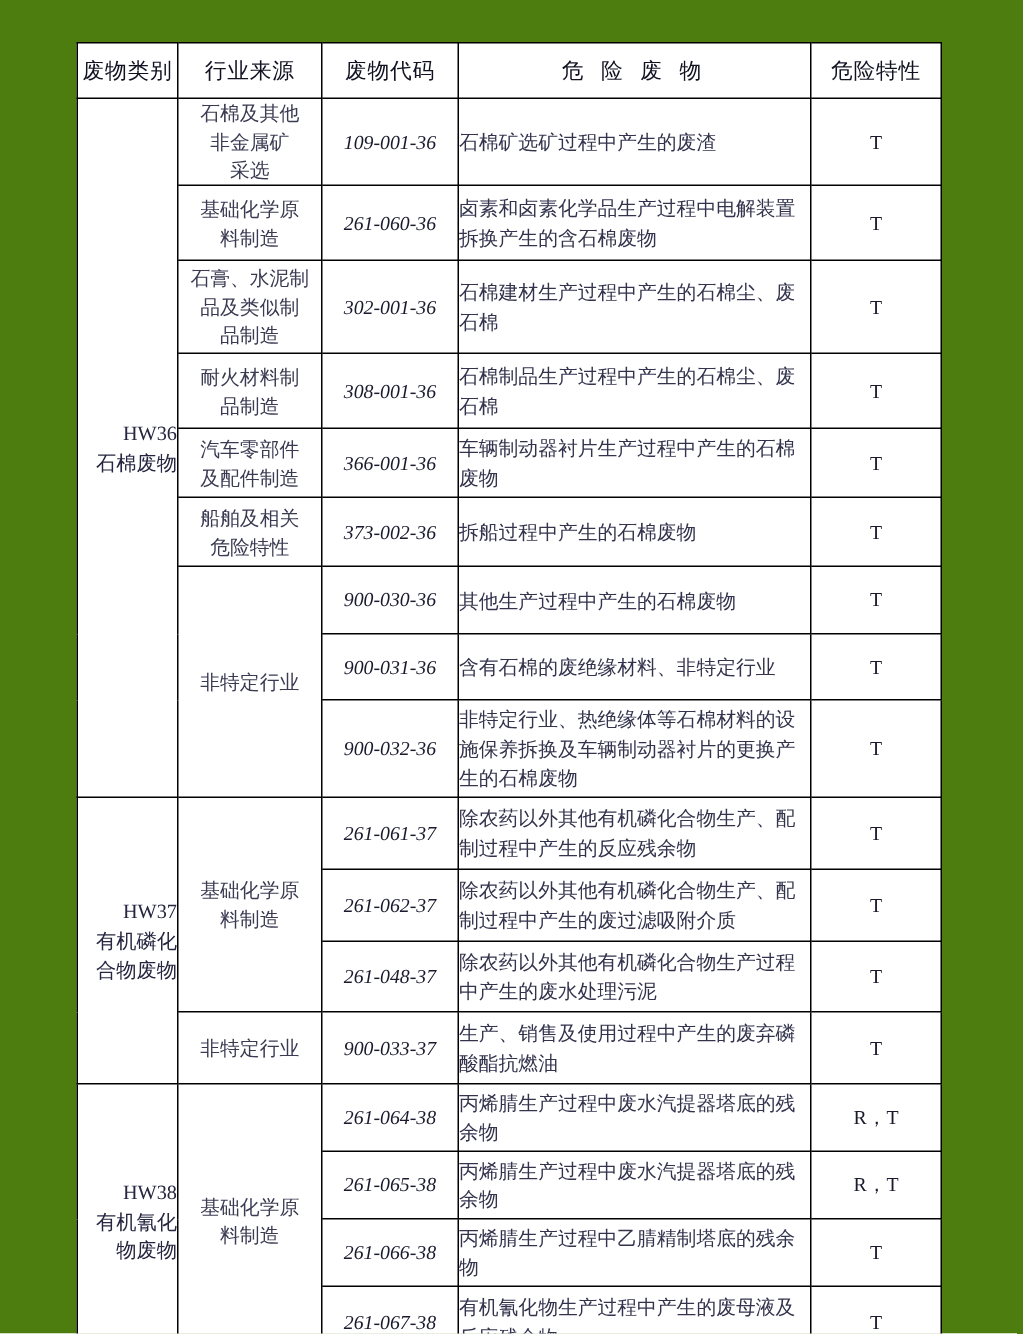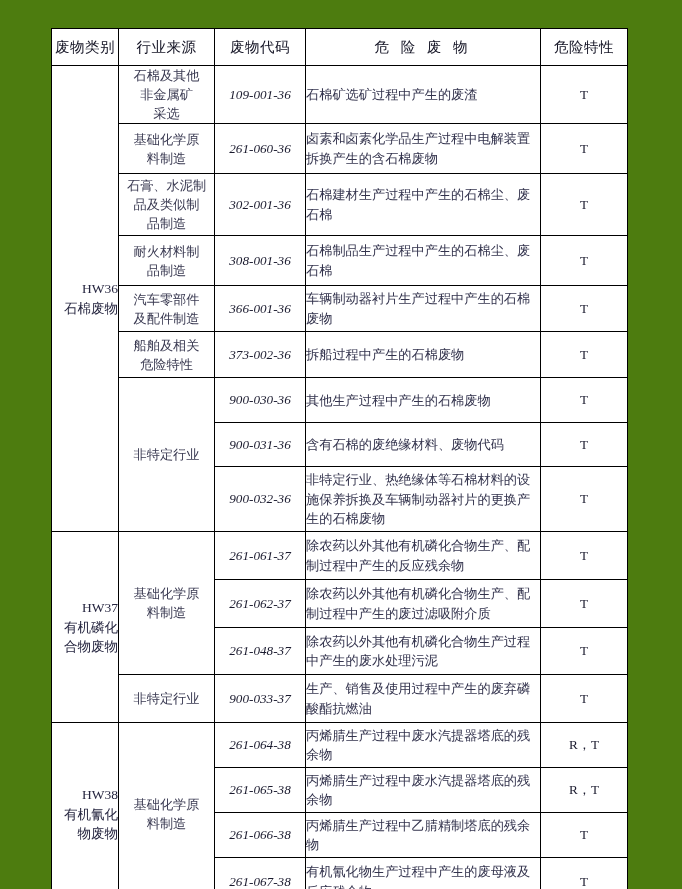--- a/index.html
+++ b/index.html
@@ -205,21 +205,21 @@
 
       <tr class="r-h7">
         <td class="ind-cell" rowspan="3">非特定行业</td>
         <td class="code-cell">900-030-36</td>
         <td class="waste-cell">其他生产过程中产生的石棉废物</td>
         <td class="prop-cell">T</td>
       </tr>
 
       <tr class="r-h8">
         <td class="code-cell">900-031-36</td>
-        <td class="waste-cell">含有石棉的废绝缘材料、废物代码</td>
+        <td class="waste-cell">含有石棉的废绝缘材料、非特定行业</td>
         <td class="prop-cell">T</td>
       </tr>
 
       <tr class="r-h9">
         <td class="code-cell">900-032-36</td>
         <td class="waste-cell">非特定行业、热绝缘体等石棉材料的设施保养拆换及车辆制动器衬片的更换产生的石棉废物</td>
         <td class="prop-cell">T</td>
       </tr>
 
       <tr class="r-h10">

